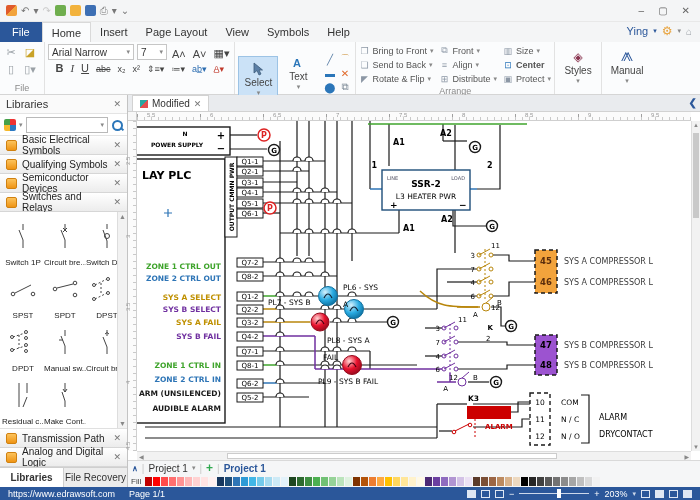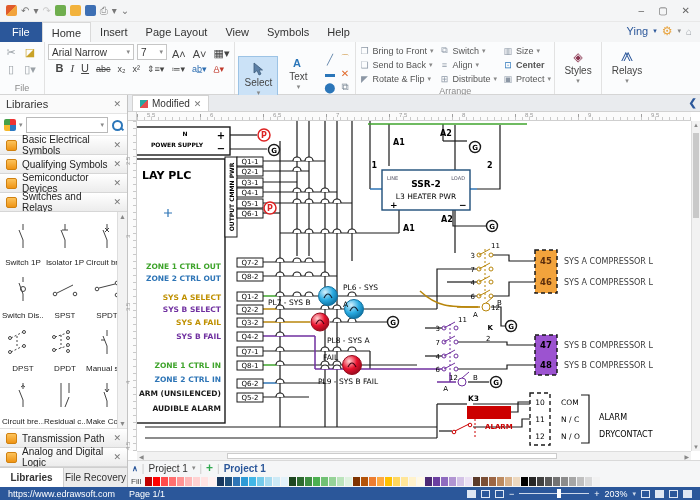--- a/index.html
+++ b/index.html
@@ -225,21 +225,21 @@
           </div>
         <div class="ar-item">
             <span class="ar-ic">◤</span>
             <span>Rotate &amp; Flip</span>
             <span class="caret">▾</span>
           </div>
       </div>
       <div class="ar-col">
         <div class="ar-item">
             <span class="ar-ic">⧉</span>
-            <span>Switch</span>
+            <span>Front</span>
             <span class="caret">▾</span>
           </div>
         <div class="ar-item">
             <span class="ar-ic">≡</span>
             <span>Align</span>
             <span class="caret">▾</span>
           </div>
         <div class="ar-item">
             <span class="ar-ic">⊞</span>
             <span>Distribute</span>
@@ -274,21 +274,21 @@
           <span class="caret">▾</span>
       </div>
     </div>
     <div class="rlabel"></div>
   </div>
 
   <div class="rgroup" style="border-right:none">
     <div class="rbody">
       <div class="bigbtn" style="width:44px">
         <span style="color:#2b579a;font-size:12px">⨇</span>
-        <span>Relays</span>
+        <span>Manual</span>
           <span class="caret">▾</span>
       </div>
     </div>
     <div class="rlabel"></div>
   </div>
 </div>
 
 <div class="main">
 
   <div class="sidebar">
@@ -325,26 +325,20 @@
         <span class="xbtn">✕</span>
       </div>
 
     <div class="symbols">
       <div class="symgrid">
         <div class="symcell">
             <svg width="36" height="30" viewBox="0 0 36 30" stroke="#444" fill="none">
               <path d="M18,3 V9 M18,19 L14,9 M18,19 V27"></path>
             </svg>
             <span class="symcap">Switch 1P</span>
-          </div>
-        <div class="symcell">
-            <svg width="36" height="30" viewBox="0 0 36 30" stroke="#444" fill="none">
-              <path d="M18,3 V9 M18,19 L14,9 M18,19 V27 M15,9 H21"></path>
-            </svg>
-            <span class="symcap">Isolator 1P</span>
           </div>
         <div class="symcell">
             <svg width="36" height="30" viewBox="0 0 36 30" stroke="#444" fill="none">
               <path d="M18,3 V9 M18,19 L14,9 M18,19 V27 M16,7 l4,4 M20,7 l-4,4"></path>
             </svg>
             <span class="symcap">Circuit bre...</span>
           </div>
         <div class="symcell">
             <svg width="36" height="30" viewBox="0 0 36 30" stroke="#444" fill="none">
               <path d="M18,3 V8 M18,20 L14,9 M18,20 V27"></path>

